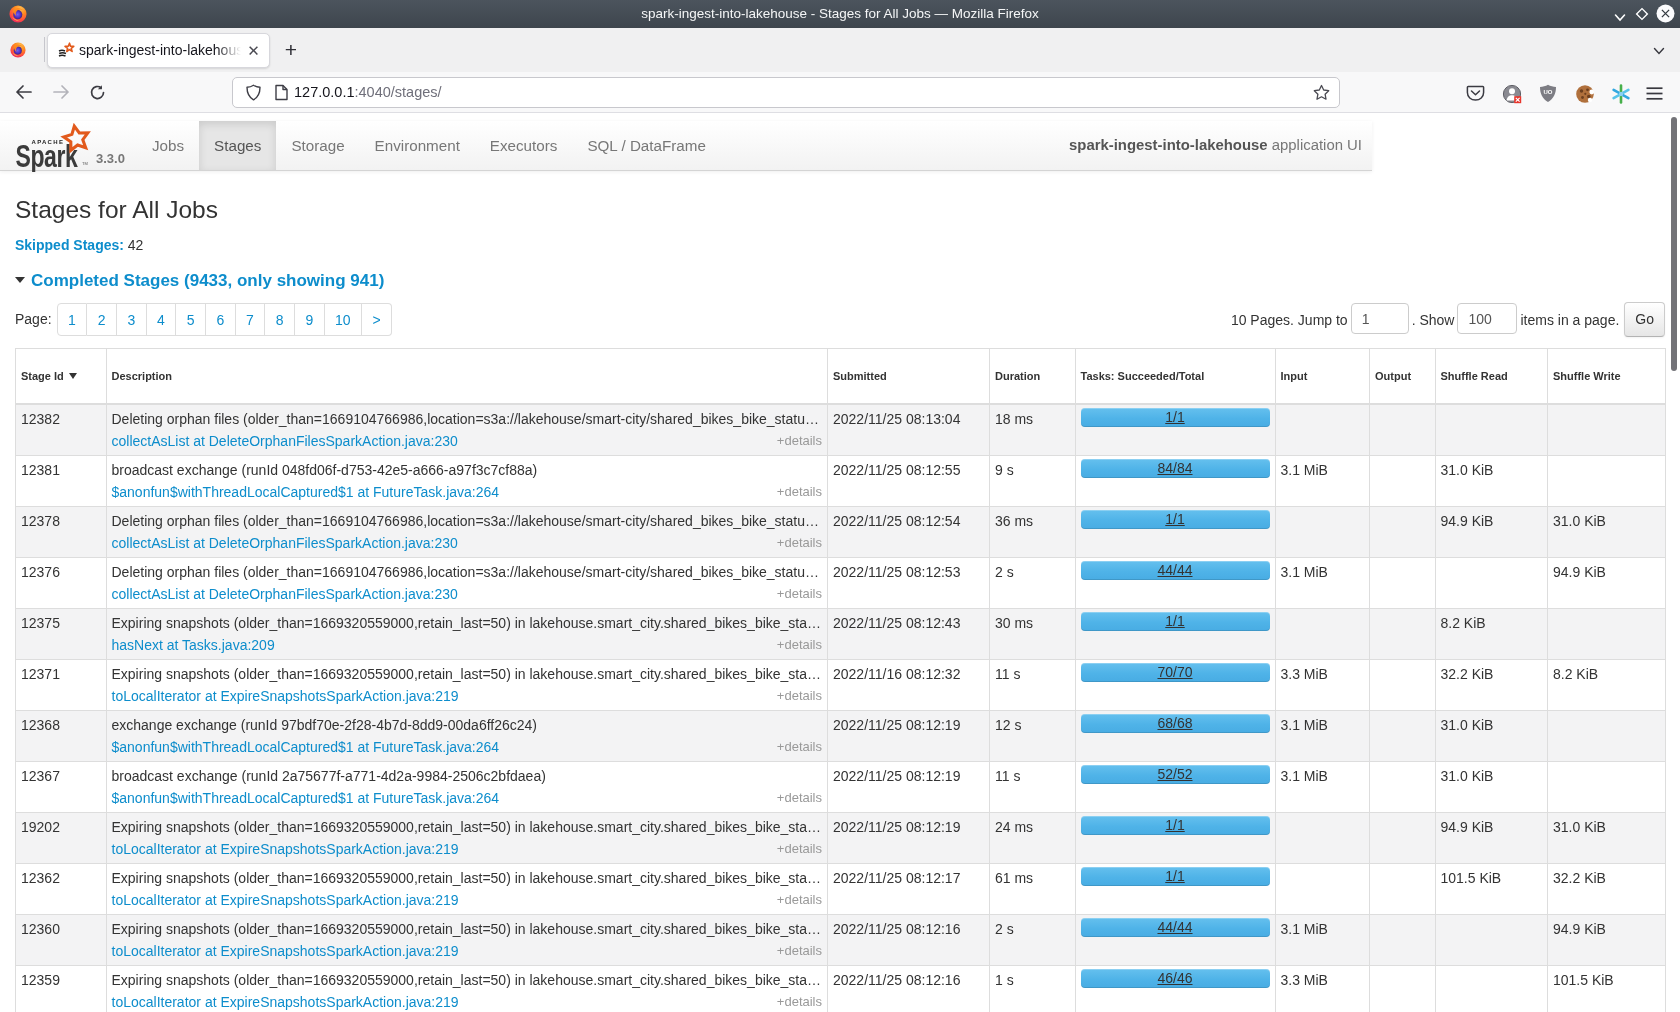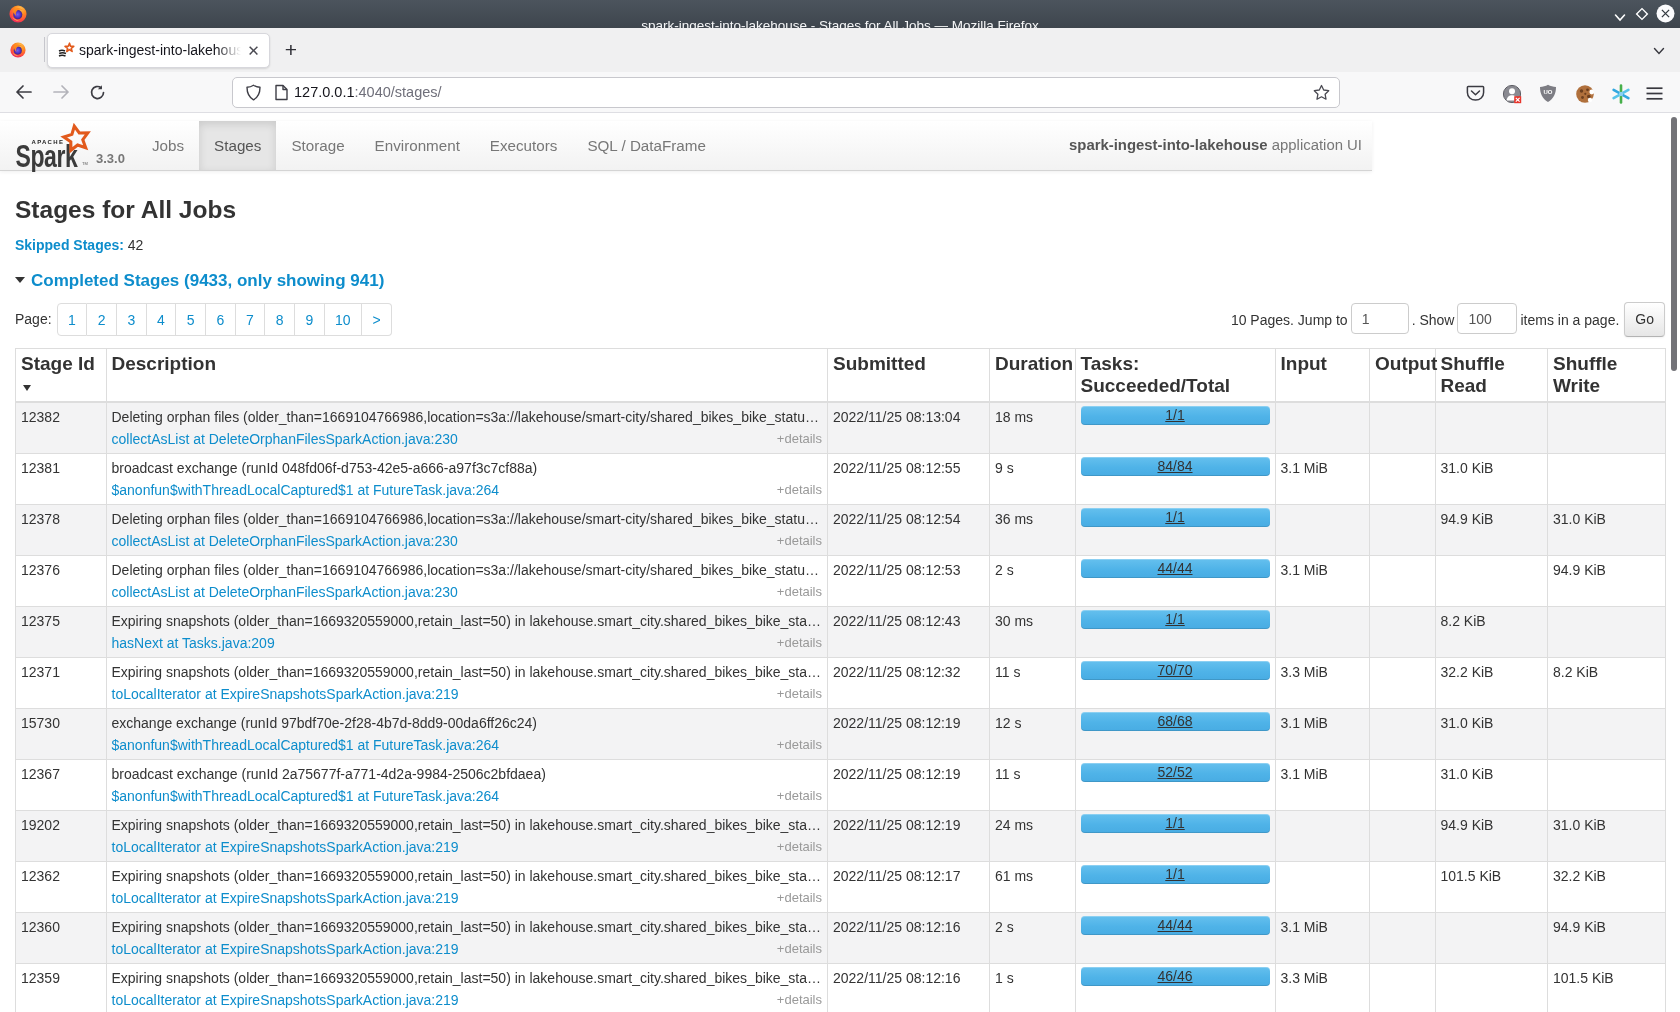--- a/index.html
+++ b/index.html
@@ -3,21 +3,21 @@
 <meta charset="utf-8">
 <title>spark-ingest-into-lakehouse - Stages for All Jobs</title>
 <style>
 * { margin:0; padding:0; box-sizing:content-box; }
 html,body { width:1680px; height:1012px; overflow:hidden; }
 body { font-family:"Liberation Sans",sans-serif; background:#fff; position:relative; }
 
 
 .titlebar { position:absolute; left:0; top:0; width:1680px; height:28px;
   background:linear-gradient(180deg,#4c545d 0%,#3e454d 100%); }
-.titlebar .ttext { position:absolute; top:12px; left:0; right:0; text-align:center; line-height:28px;
+.titlebar .ttext { position:absolute; top:0; left:0; right:0; text-align:center; line-height:28px;
   color:#f5f6f7; font-size:13.5px; }
 .fflogo-tb { position:absolute; left:9px; top:5px; }
 .winctl { position:absolute; top:5px; }
 .tabbar { position:absolute; left:0; top:28px; width:1680px; height:44px; background:#f0f0f1; border-bottom:1px solid #cfcfd4; }
 .ffview { position:absolute; left:10px; top:14px; }
 .tabsep { position:absolute; left:44px; top:9px; width:1px; height:25px; background:#c6c6cc; }
 .tab { position:absolute; left:47px; top:5px; width:221px; height:33px; background:#fff; border:1px solid #d7d7dc;
   border-radius:5px; box-shadow:0 1px 2px rgba(0,0,0,.12); }
 .tab .fav { position:absolute; left:10px; top:8px; }
 .tab .tlabel { position:absolute; left:31px; top:0; width:168px; height:33px; line-height:33px; font-size:14px; color:#16161d;
@@ -40,21 +40,21 @@
 .slogo { position:absolute; left:15px; top:2px; }
 .sver { position:absolute; left:96px; top:31px; line-height:14px; font-size:13px; font-weight:bold; color:#777; }
 .snav { position:absolute; left:137px; top:0; height:49px; }
 .snav a { float:left; display:block; padding:0 15px; line-height:49px; font-size:15.2px; color:#777; text-decoration:none; }
 .snav a.active { background:#e6e6e6; color:#555; box-shadow:inset 0 3px 8px rgba(0,0,0,.125); }
 .appui { position:absolute; right:10px; top:0; line-height:49px; font-size:14.9px; color:#777; }
 .appui b { color:#555; }
 
 
 .content { position:absolute; left:15px; top:162px; width:1650px; }
-h3 { margin-top:35px; font-size:24.5px; line-height:26px; font-weight:bold; color:#333; }
+h3 { margin-top:35px; font-size:24.5px; line-height:26px; font-weight:normal; color:#333; }
 ul.summ { list-style:none; margin-top:11px; font-size:14px; line-height:22px; color:#333; }
 ul.summ a { color:#0d8dcc; font-weight:bold; text-decoration:none; }
 h4.collapse { margin-top:14px; font-size:17px; line-height:22px; font-weight:bold; }
 h4.collapse a { color:#0d8dcc; text-decoration:none; }
 .arrow-down { display:inline-block; width:0; height:0; border-left:5px solid transparent; border-right:5px solid transparent;
   border-top:6px solid #333; margin-right:6px; vertical-align:middle; margin-top:-3px; }
 
 .pagerow { position:relative; margin-top:11px; height:33px; }
 .pagerow .plabel { float:left; font-size:14px; color:#333; line-height:33px; margin-right:5px; }
 ul.pagination { float:left; list-style:none; }
@@ -65,21 +65,21 @@
 ul.pagination li:last-child a { border-radius:0 4px 4px 0; }
 .jump { position:absolute; right:0; top:0; height:33px; font-size:14px; color:#333; display:flex; align-items:center; }
 .jump input { height:21px; width:36px; border:1px solid #ccc; border-radius:4px; padding:4px 10px; font-size:14px;
   font-family:"Liberation Sans",sans-serif; color:#555; margin:-2px 3px 0 3px; }
 .gobtn { display:block; margin-top:-1px; padding:6px 10px; font-size:14px; line-height:21px; color:#333; margin-left:5px;
   background:linear-gradient(180deg,#fff,#e6e6e6); border:1px solid #ccc; border-bottom-color:#b3b3b3; border-radius:4px;
   box-shadow:inset 0 1px 0 rgba(255,255,255,.2), 0 1px 2px rgba(0,0,0,.05); }
 
 table.stg { border-collapse:collapse; table-layout:fixed; width:1650px; margin-top:11.5px; font-size:14px; color:#333; }
 table.stg th, table.stg td { border:1px solid #ddd; vertical-align:top; text-align:left; font-weight:normal; }
-table.stg th { padding:4px 5px; line-height:22px; font-size:19px; font-weight:bold; border-bottom:2px solid #ddd; }
+table.stg th { padding:16px 5px; line-height:22px; font-size:11px; font-weight:bold; border-bottom:2px solid #ddd; }
 table.stg td { padding:3px 5px; line-height:22px; }
 table.stg tr.odd td { background:#f3f3f4;margin-top:48px; }
 table.stg td.desc .d1 { white-space:nowrap; overflow:hidden; }
 table.stg td.desc .d2 a { color:#0d8dcc; text-decoration:none; }
 table.stg td.desc .det { float:right; color:#999; font-size:13px; }
 td.pcell { padding:4px 5px 3px 5px; }
 .pbar { height:19px; line-height:19px; border-radius:4px; text-align:center; font-size:14px; color:#333;
   background:linear-gradient(180deg,#65c0ee 0%,#4fb3e8 55%,#48ace3 100%); box-shadow:inset 0 -1px 0 rgba(0,0,0,.12), inset 0 1px 0 rgba(255,255,255,.25);text-decoration:underline; }
 .sorticon { display:inline-block; width:0; height:0; border-left:4.5px solid transparent; border-right:4.5px solid transparent;
   border-top:6px solid #333; margin-left:2px; margin-bottom:1px; }
@@ -427,32 +427,32 @@
 <td></td>
 <td>8.2 KiB</td>
 <td></td>
 </tr>
 <tr>
 <td class="sid">12371</td>
 <td class="desc">
             <div class="d1">Expiring snapshots (older_than=1669320559000,retain_last=50) in lakehouse.smart_city.shared_bikes_bike_sta…</div>
             <div class="d2"><span class="det">+details</span><a>toLocalIterator at ExpireSnapshotsSparkAction.java:219</a></div>
           </td>
-<td>2022/11/25 08:12:32</td>
+<td>2022/11/16 08:12:32</td>
 <td>11 s</td>
 <td class="pcell">
             <div class="pbar">70/70</div>
           </td>
 <td>3.3 MiB</td>
 <td></td>
 <td>32.2 KiB</td>
 <td>8.2 KiB</td>
 </tr>
 <tr class="odd">
-<td class="sid">15730</td>
+<td class="sid">12368</td>
 <td class="desc">
             <div class="d1">exchange exchange (runId 97bdf70e-2f28-4b7d-8dd9-00da6ff26c24)</div>
             <div class="d2"><span class="det">+details</span><a>$anonfun$withThreadLocalCaptured$1 at FutureTask.java:264</a></div>
           </td>
 <td>2022/11/25 08:12:19</td>
 <td>12 s</td>
 <td class="pcell">
             <div class="pbar">68/68</div>
           </td>
 <td>3.1 MiB</td>

